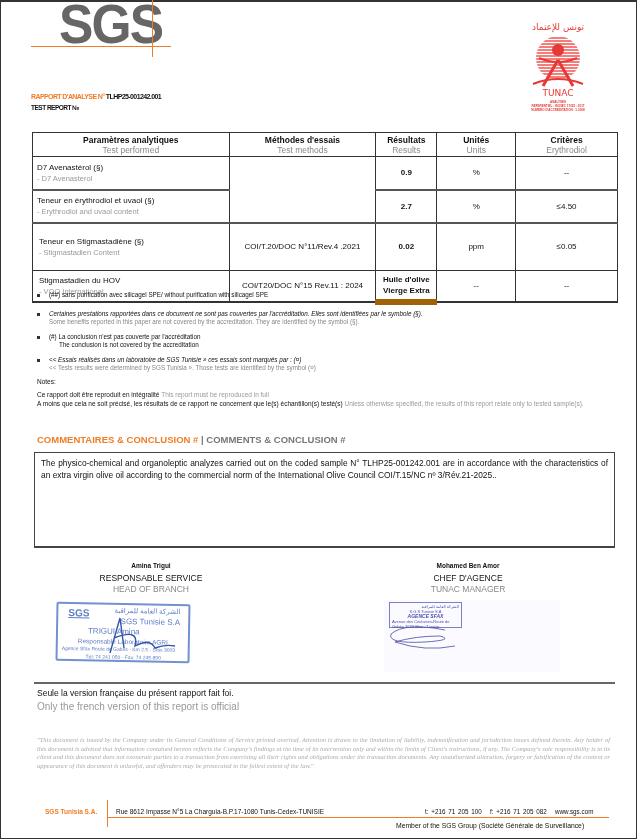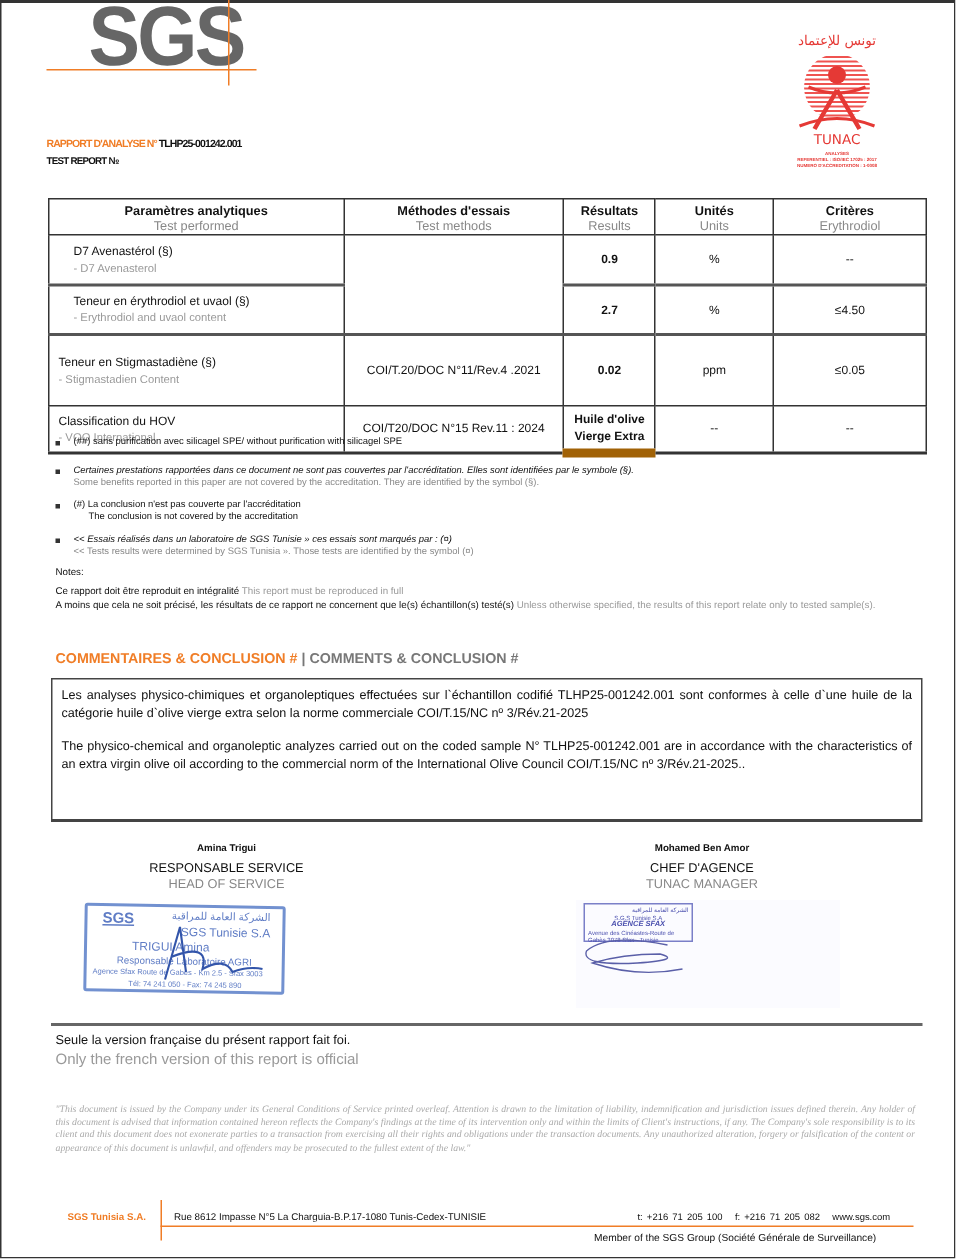--- a/index.html
+++ b/index.html
@@ -19,21 +19,21 @@
 
   .tunac { position: absolute; left: 525px; top: 18px; width: 66px; height: 100px; }
   .tunac .tunac-small { position: absolute; left: 0; top: 82px; width: 66px; font-size: 3px; color: #e53935; text-align: center; line-height: 4px; font-weight: bold; }
 
   
   table.results { position: absolute; left: 32px; top: 132px; width: 586px; border-collapse: collapse; font-size: 8px; }
   table.results td, table.results th { border: 1px solid #333; }
   table.results th { font-weight: bold; font-size: 8.5px; text-align: center; padding: 2px 2px 1px; line-height: 10px; }
   table.results th .en { display: block; font-weight: normal; color: #888; font-size: 8.5px; }
   .param { padding: 3px 6px; line-height: 11px; }
-  .param.indent { padding-left: 16px; }
+  .param.indent { padding-left: 4px; }
   .param .en { color: #999; font-size: 7.5px; display: block; }
   .c { text-align: center; }
   .b { font-weight: bold; }
   table.results tr.bordered-top td { border-top: 2px solid #555; }
 
   
   .notes { position: absolute; left: 37px; top: 291px; font-size: 6.3px; width: 560px; }
   .note-item { position: relative; padding-left: 12px; margin-bottom: 6px; line-height: 8.5px; }
   .note-item .bullet { position: absolute; left: 0; top: 3px; width: 3px; height: 3px; background: #333; }
   .note-item .fr-it { font-style: italic; }
@@ -173,21 +173,21 @@
     <td class="c">≤4.50</td>
   </tr>
   <tr style="height:48px" class="bordered-top">
     <td class="param"><span>Teneur en Stigmastadiène (§)</span><span class="en">- Stigmastadien Content</span></td>
     <td class="c">COI/T.20/DOC N°11/Rev.4 .2021</td>
     <td class="c b">0.02</td>
     <td class="c">ppm</td>
     <td class="c">≤0.05</td>
   </tr>
   <tr style="height:31px">
-    <td class="param" style="border-bottom:2px solid #333"><span>Classification du HOV</span><span class="en">- VOO International</span></td>
+    <td class="param" style="border-bottom:2px solid #333"><span>Stigmastadien du HOV</span><span class="en">- VOO International</span></td>
     <td class="c" style="border-bottom:2px solid #333">COI/T20/DOC N°15 Rev.11 : 2024</td>
     <td class="c b" style="border-bottom:6px solid #a16207;line-height:11px"><span>Huile d'olive</span><br><span>Vierge Extra</span></td>
     <td class="c" style="border-bottom:2px solid #333">--</td>
     <td class="c" style="border-bottom:2px solid #333">--</td>
   </tr>
 </tbody>
   </table>
 
 <div class="notes">
   <div class="note-item" style="margin-bottom:10px">
@@ -218,28 +218,27 @@
   </div>
   <div>
     <span>A moins que cela ne soit précisé, les résultats de ce rapport ne concernent que le(s) échantillon(s) testé(s)</span> <span class="grey">Unless otherwise specified, the results of this report relate only to tested sample(s).</span>
   </div>
 </div>
 
 <div class="comments-title">
   <span class="orange">COMMENTAIRES &amp; CONCLUSION #</span><span class="grey"> | </span><span class="grey">COMMENTS &amp; CONCLUSION #</span>
 </div>
 <div class="comments-box">
-  <p>Les analyses physico-chimiques et organoleptiques effectuées sur l`échantillon codifié TLHP25-001242.001 sont conformes à celle d`une huile de la catégorie huile d`olive vierge extra selon la norme commerciale COI/T.15/NC nº 3/Rév.21-2025</p>
   <p>The physico-chemical and organoleptic analyzes carried out on the coded sample N° TLHP25-001242.001 are in accordance with the characteristics of an extra virgin olive oil according to the commercial norm of the International Olive Council COI/T.15/NC nº 3/Rév.21-2025..</p>
 </div>
 
 <div class="sig sig-left">
   <div class="name">Amina Trigui</div>
   <div class="role-fr">RESPONSABLE SERVICE</div>
-  <div class="role-en">HEAD OF SERVICE</div>
+  <div class="role-en">HEAD OF BRANCH</div>
 </div>
 <div class="stamp-left">
   <span class="s-sgs">SGS</span>
   <span class="s-ar">الشركة العامة للمراقبة</span>
   <span class="s-co">SGS Tunisie S.A</span>
   <span class="s-nm">TRIGUI Amina</span>
   <span class="s-rs">Responsable Laboratoire AGRI</span>
   <span class="s-ad">Agence Sfax Route de Gabès - Km 2.5 - Sfax 3003</span>
   <span class="s-tl">Tél: 74 241 050 - Fax: 74 245 890</span>
 </div>

